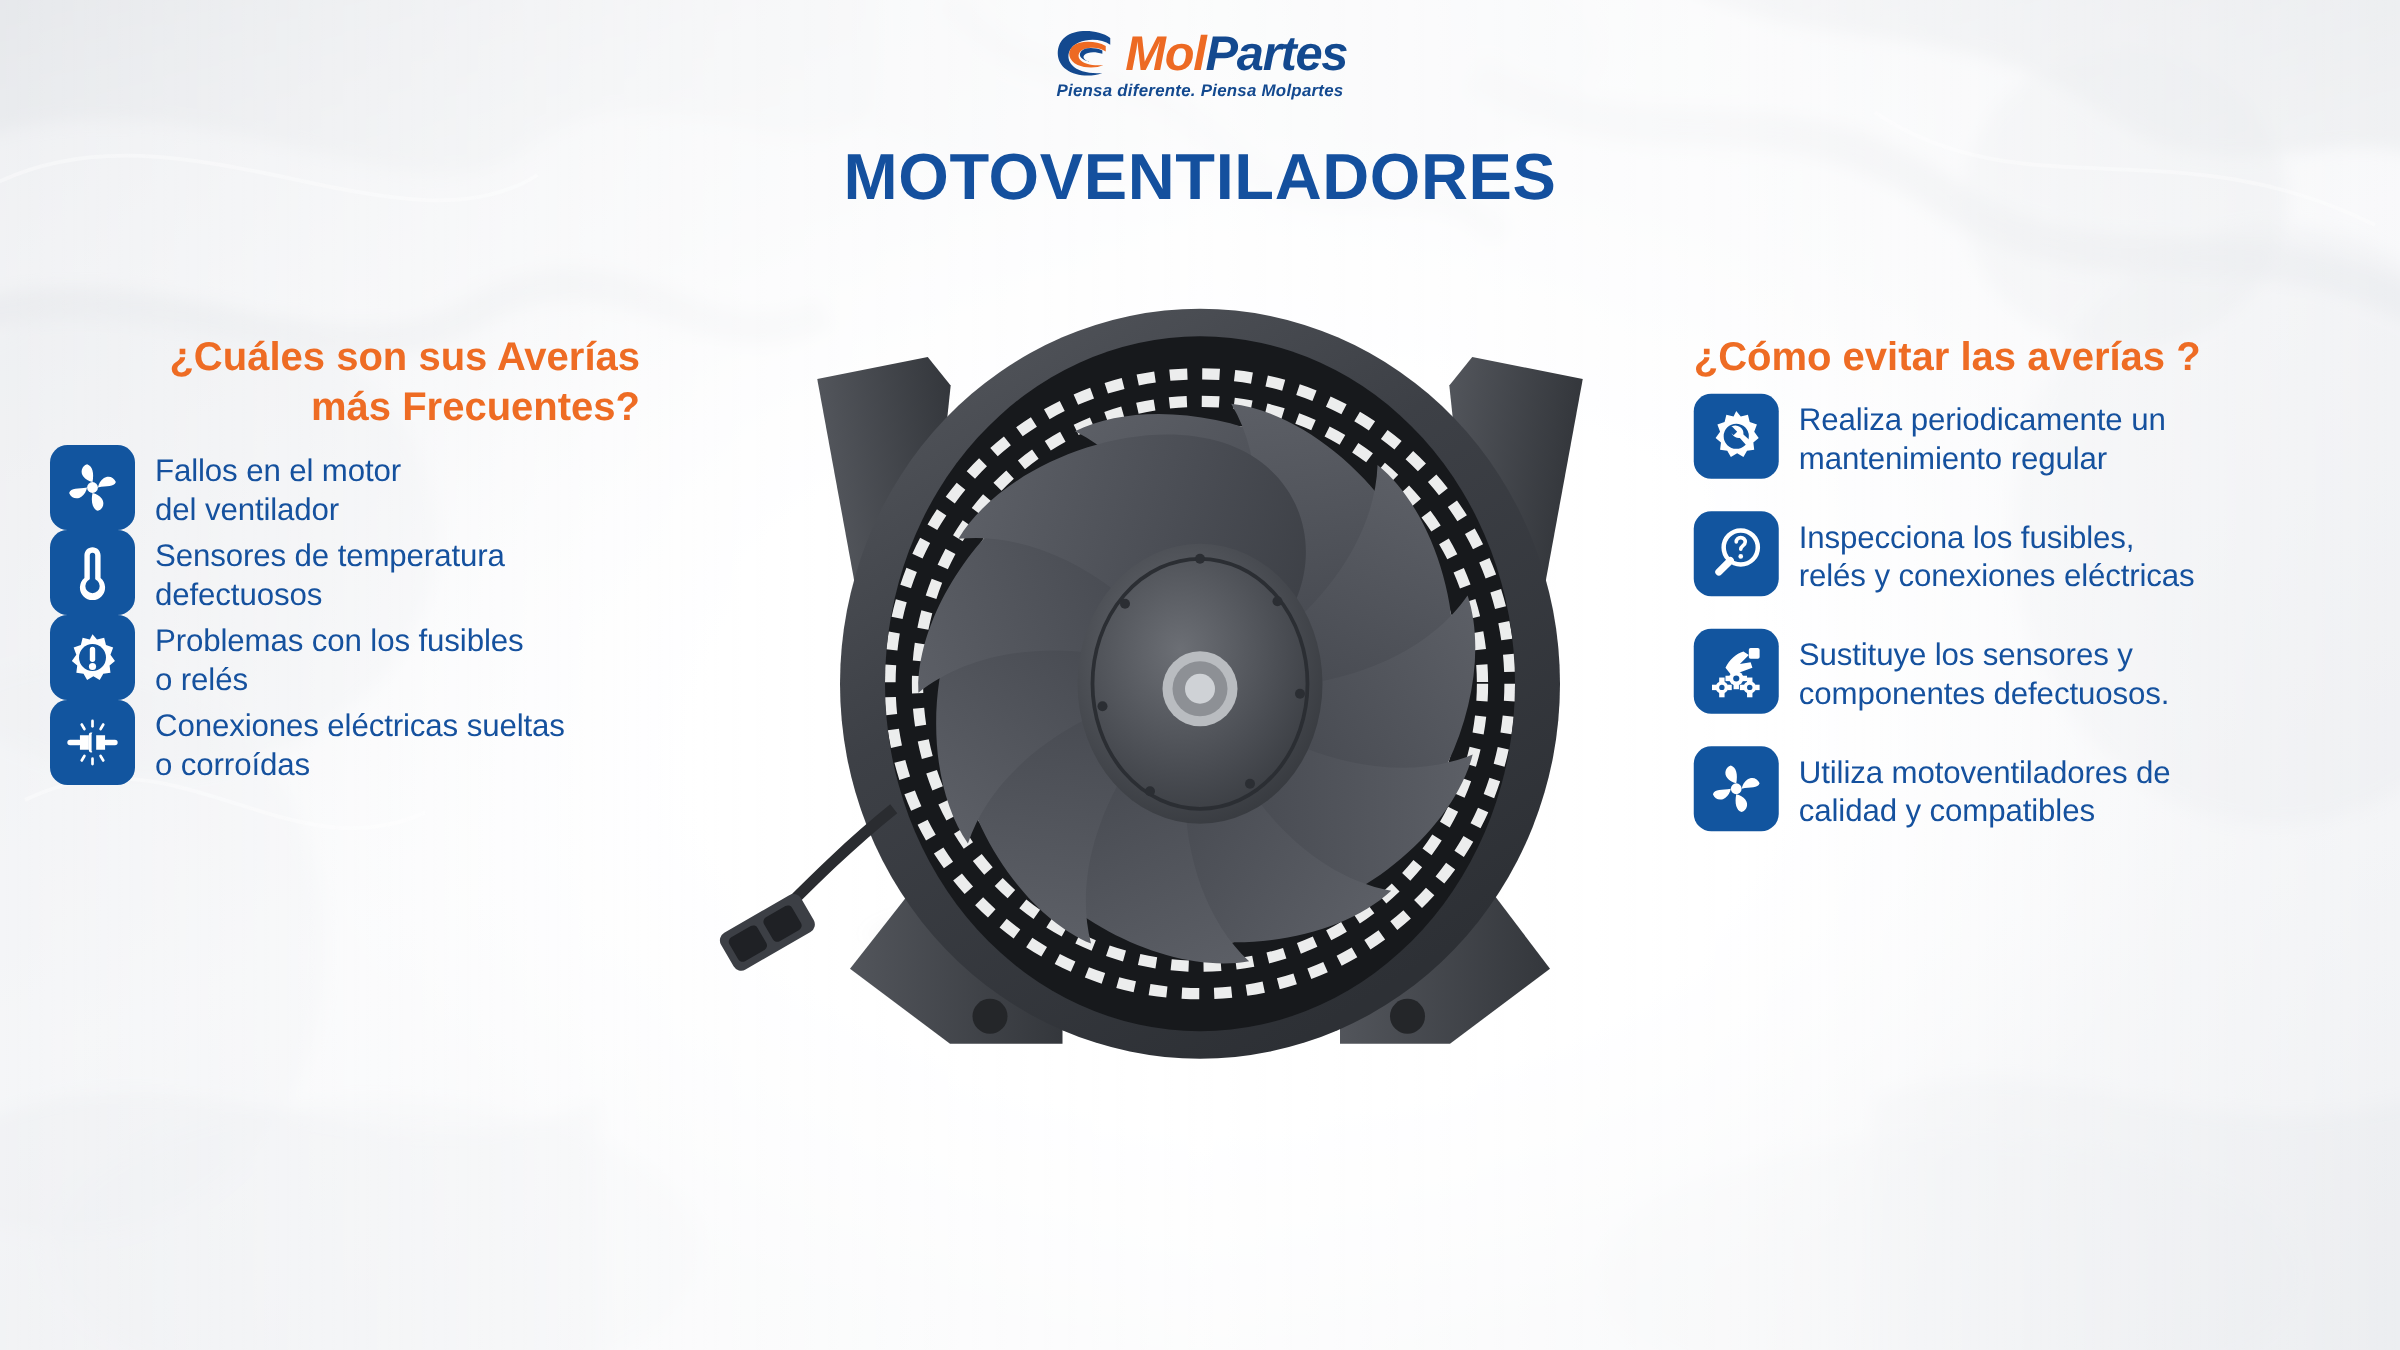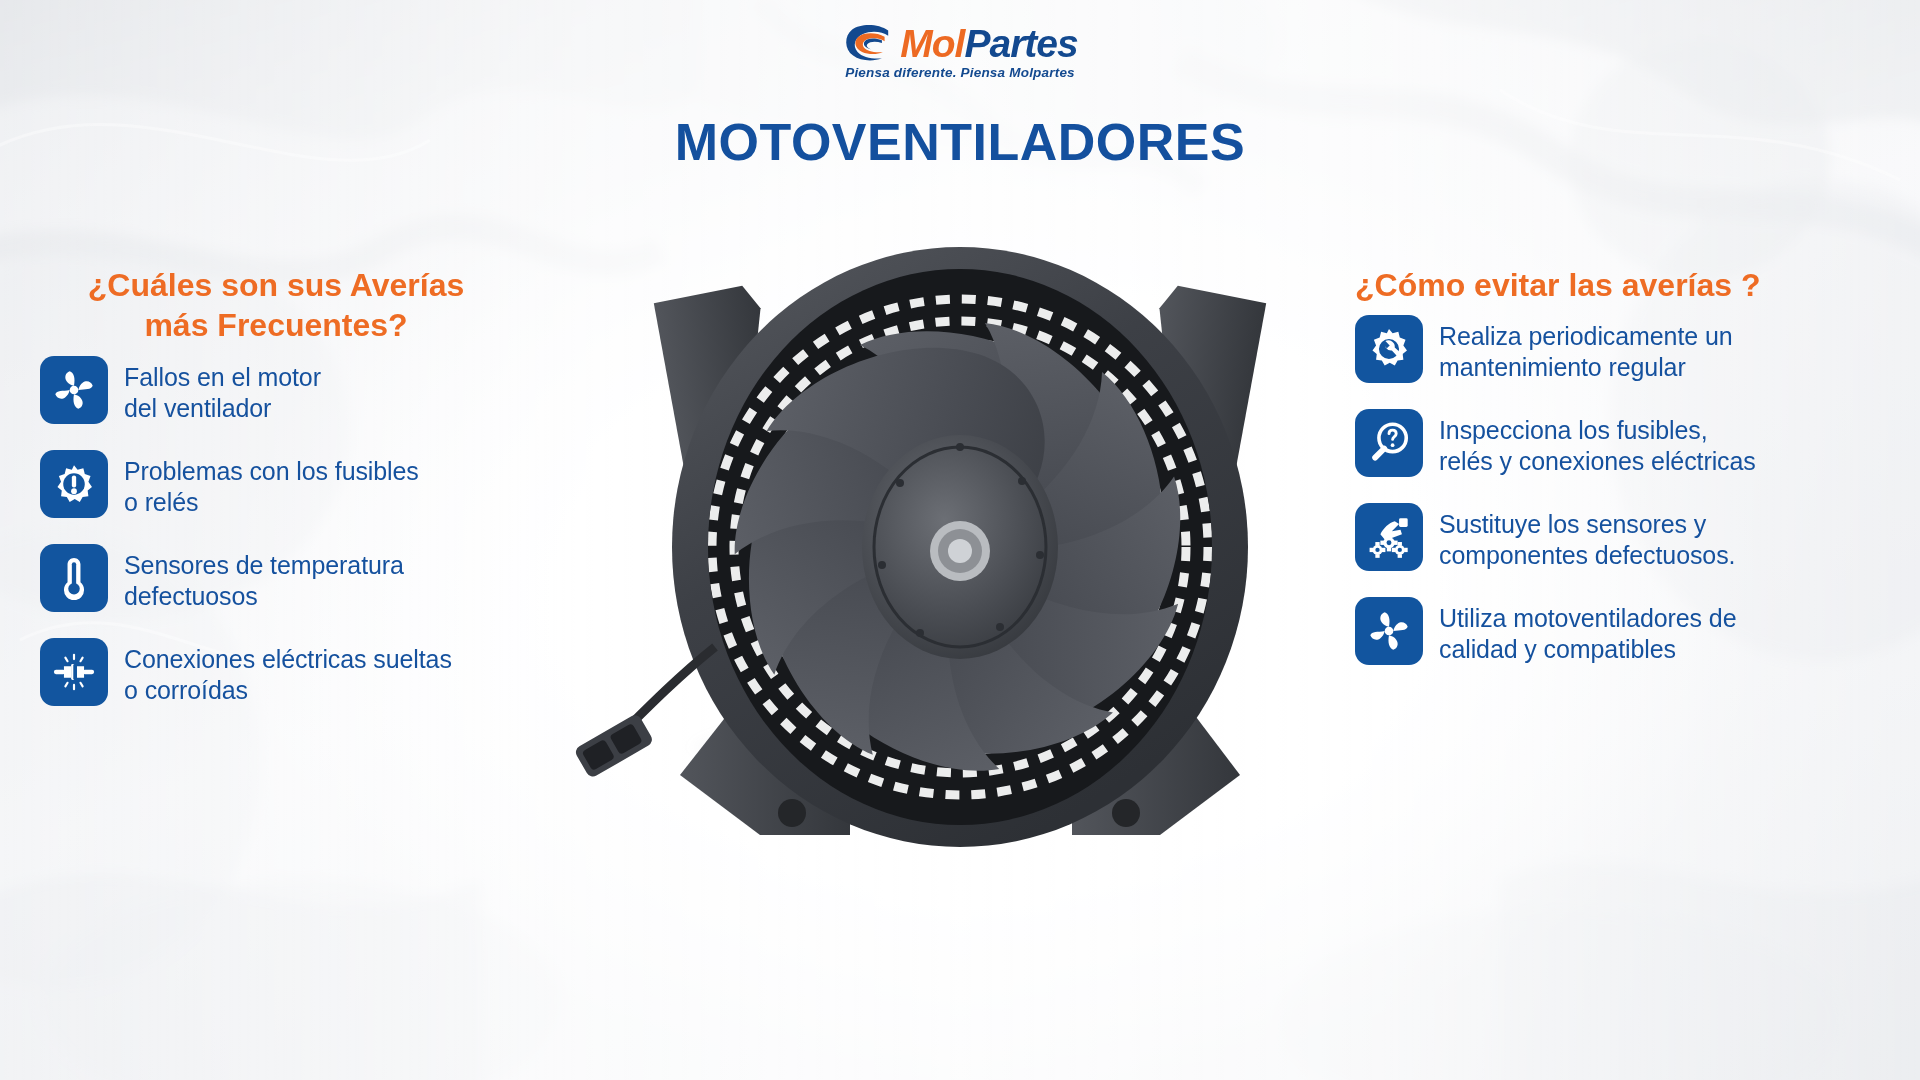--- a/index.html
+++ b/index.html
@@ -49,25 +49,25 @@
   }
 
   
   .col { position:absolute; top:265px; z-index:5; }
   #col-left  { left:40px;  width:500px; }
   #col-right { left:1355px; width:540px; }
 
   .col-heading {
     color:#EE6C24; font-weight:bold; font-size:32px; line-height:1.26;
   }
-  #col-left  .col-heading { text-align:center; padding:0 28px 0 0; }
+  #col-left  .col-heading { text-align:right; padding:0 28px 0 0; }
   #col-right .col-heading { text-align:left; }
 
   .items { margin-top:10px; display:flex; flex-direction:column; }
-  #col-left  .items { gap:26px; }
+  #col-left  .items { }
   #col-right .items { gap:26px; }
 
   .item { display:flex; align-items:flex-start; gap:16px; }
   .badge {
     flex:0 0 auto; width:68px; height:68px; border-radius:14px;
     background:#12559F; display:flex; align-items:center; justify-content:center;
   }
   .badge svg { width:46px; height:46px; fill:#ffffff; display:block; }
   .item-text {
     color:#15519E; font-size:25px; line-height:1.24; padding-top:6px;
@@ -249,43 +249,43 @@
       </span>
       <div class="item-text">
         <div>Fallos en el motor</div>
         <div>del ventilador</div>
       </div>
     </div>
 
     <div class="item">
       <span class="badge">
         <svg viewBox="0 0 64 64">
+          <path d="M32 4c-5 0-9 4-9 9v25a14 14 0 1 0 18 0V13c0-5-4-9-9-9z"></path>
+          <path d="M32 10a3 3 0 0 0-3 3v29a3 3 0 0 0 6 0V13a3 3 0 0 0-3-3z" fill="#12559F"></path>
+          <circle cx="32" cy="47" r="8" fill="#12559F"></circle>
+        </svg>
+      </span>
+      <div class="item-text">
+        <div>Sensores de temperatura</div>
+        <div>defectuosos</div>
+      </div>
+    </div>
+
+    <div class="item">
+      <span class="badge">
+        <svg viewBox="0 0 64 64">
           <path d="M32 6l5 6 8-2 2 8 8 3-3 8 5 7-6 5 1 8-8 1-4 7-7-4-7 4-4-7-8-1 1-8-6-5 5-7-3-8 8-3 2-8 8 2z"></path>
           <circle cx="32" cy="32" r="15" fill="#12559F"></circle>
           <rect x="29" y="20" width="6" height="17" rx="3" fill="#fff"></rect>
           <circle cx="32" cy="42" r="4" fill="#fff"></circle>
         </svg>
       </span>
       <div class="item-text">
         <div>Problemas con los fusibles</div>
         <div>o relés</div>
-      </div>
-    </div>
-
-    <div class="item">
-      <span class="badge">
-        <svg viewBox="0 0 64 64">
-          <path d="M32 4c-5 0-9 4-9 9v25a14 14 0 1 0 18 0V13c0-5-4-9-9-9z"></path>
-          <path d="M32 10a3 3 0 0 0-3 3v29a3 3 0 0 0 6 0V13a3 3 0 0 0-3-3z" fill="#12559F"></path>
-          <circle cx="32" cy="47" r="8" fill="#12559F"></circle>
-        </svg>
-      </span>
-      <div class="item-text">
-        <div>Sensores de temperatura</div>
-        <div>defectuosos</div>
       </div>
     </div>
 
     <div class="item">
       <span class="badge">
         <svg viewBox="0 0 64 64">
           <rect x="4" y="29" width="16" height="6" rx="3"></rect>
           <path d="M18 24h10v16H18z"></path>
           <rect x="28" y="21" width="5" height="22" rx="2"></rect>
           <rect x="60" y="29" width="0" height="6"></rect>

